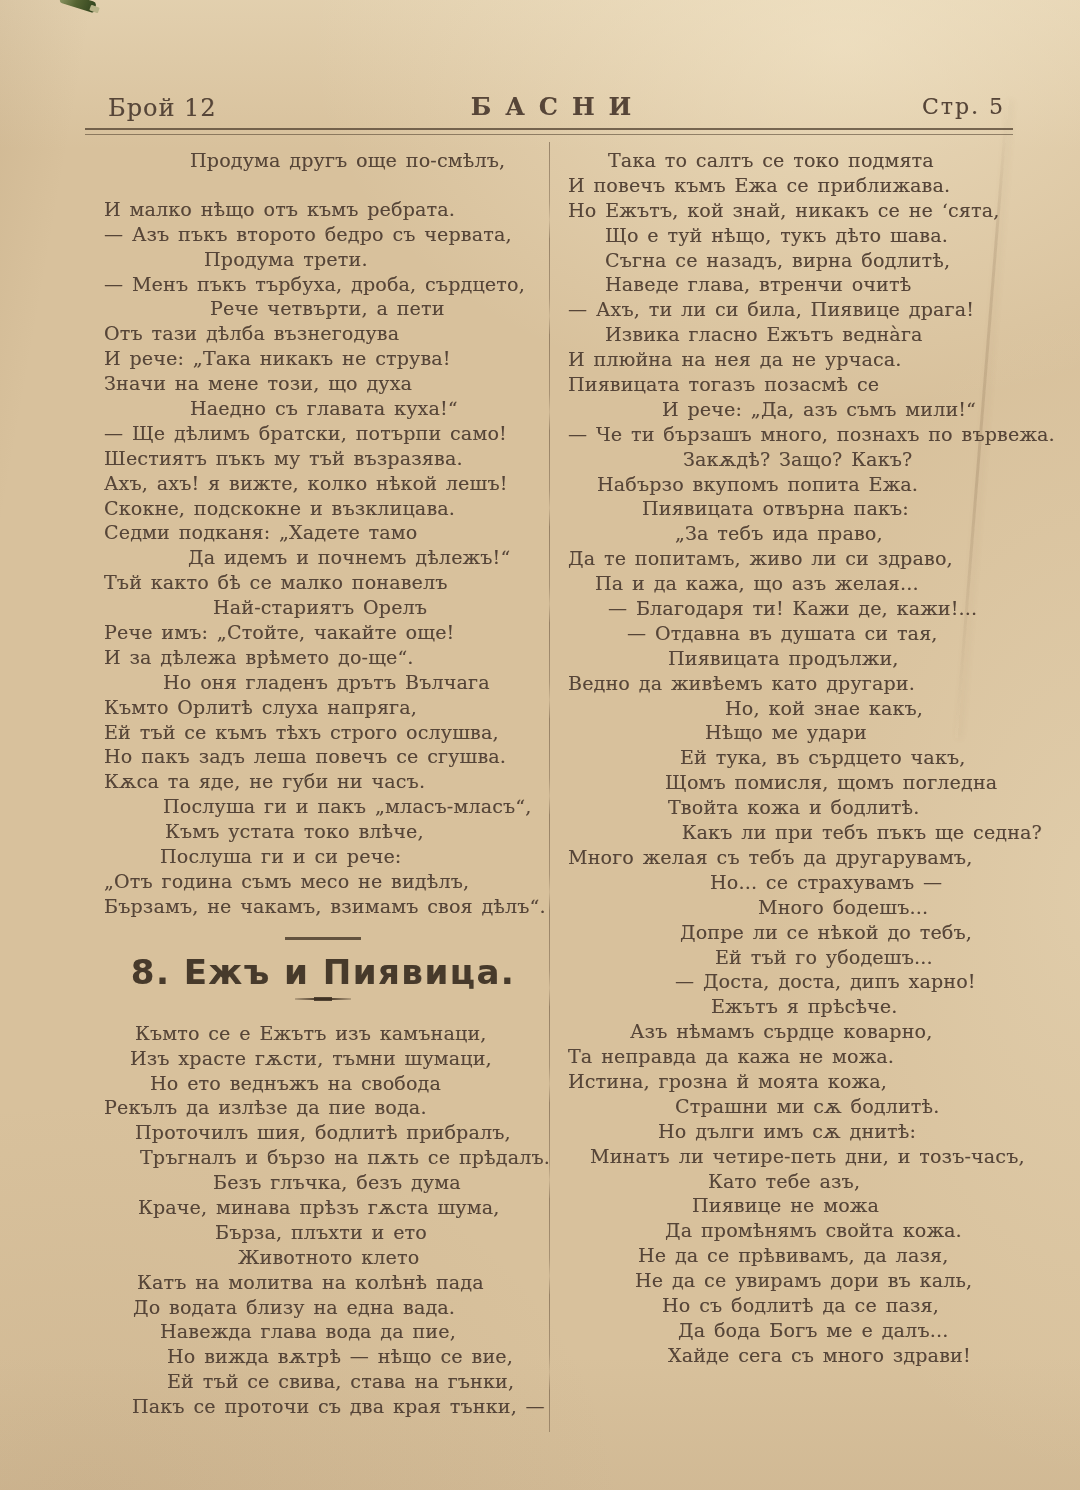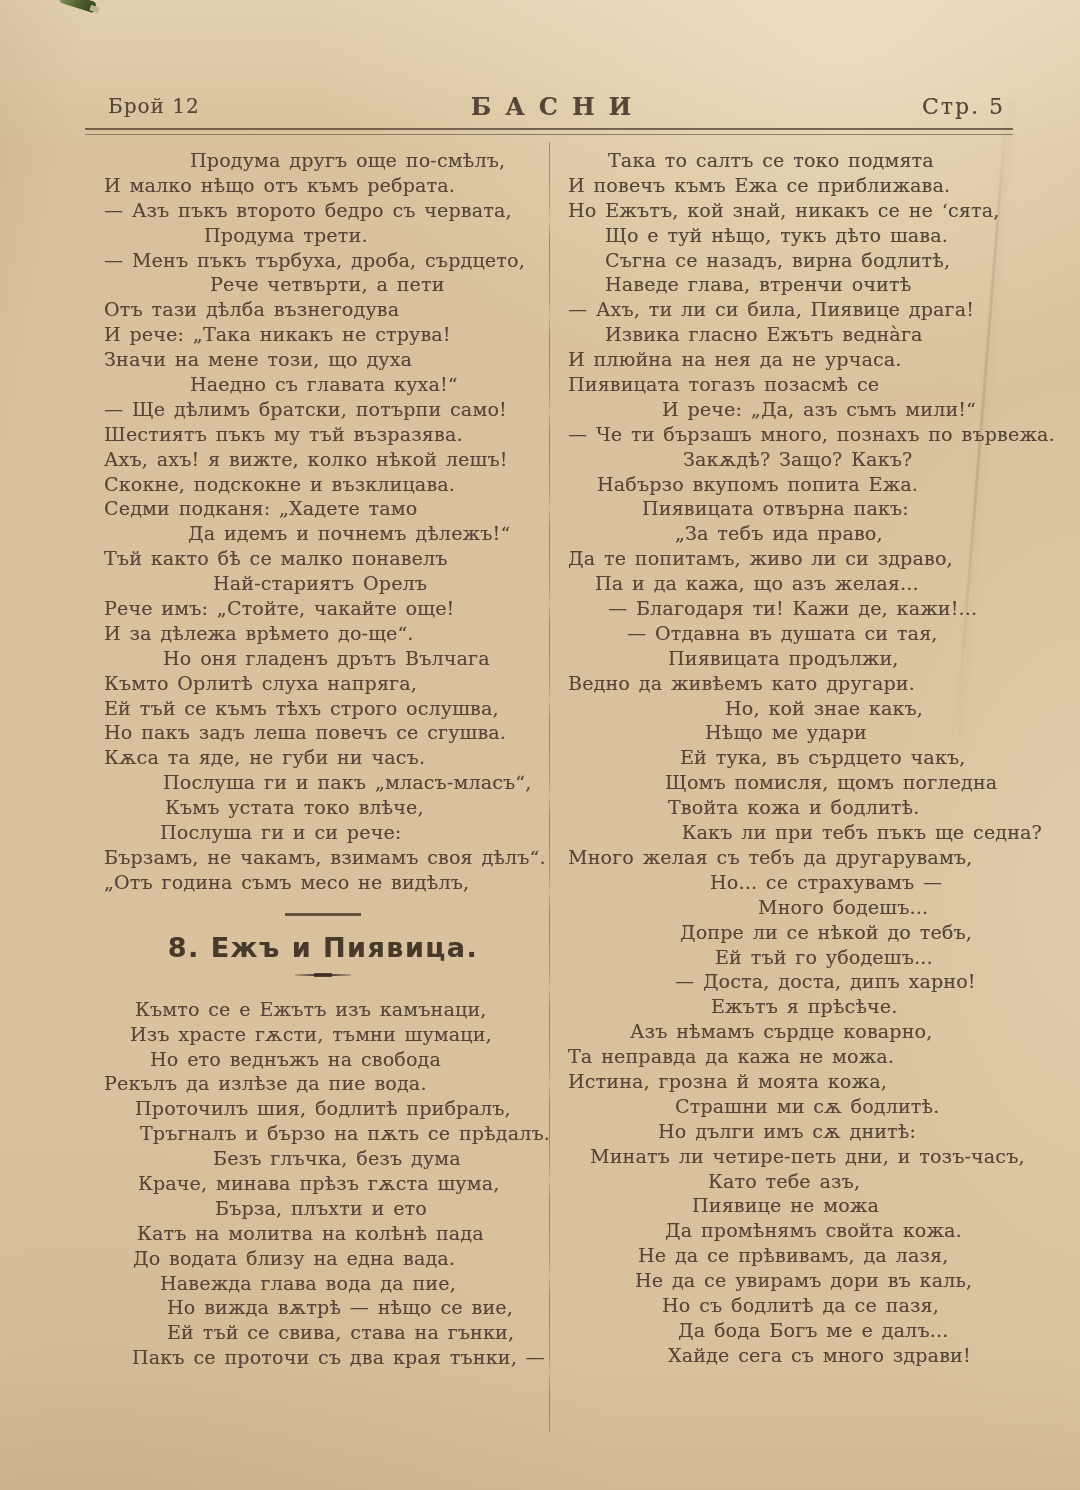--- a/index.html
+++ b/index.html
@@ -11,42 +11,42 @@
       radial-gradient(ellipse 900px 700px at 8% 102%, rgba(150,118,82,0.12), rgba(150,118,82,0) 60%),
       radial-gradient(ellipse 500px 900px at 101% 60%, rgba(238,224,194,0.35), rgba(238,224,194,0) 65%),
       linear-gradient(100deg, rgba(138,108,74,0.10) 0%, rgba(138,108,74,0) 7%),
       linear-gradient(180deg, rgba(236,222,192,0.50) 0%, rgba(236,222,192,0) 10%),
       linear-gradient(0deg, rgba(148,118,82,0.10) 0%, rgba(148,118,82,0) 9%);
     font-family:"DejaVu Serif", serif;
     color:#564538;
   }
   .ink{color:#564538;text-shadow:0.3px 0.3px 0.6px rgba(86,69,55,0.35);}
   
-  .issue-label{position:absolute;left:108px;top:94px;font-size:20px;letter-spacing:1px;}
+  .issue-label{position:absolute;left:108px;top:94px;font-size:24px;letter-spacing:1px;}
   .masthead{position:absolute;left:558px;top:92px;transform:translateX(-50%);
     font-size:24px;font-weight:bold;letter-spacing:14px;white-space:nowrap;}
   .page-label{position:absolute;left:922px;top:94px;font-size:22px;letter-spacing:2px;white-space:nowrap;}
   .header-rule{position:absolute;left:85px;top:128px;width:928px;height:4px;
     border-top:2px solid rgba(76,60,44,0.72);
     border-bottom:1px solid rgba(76,60,44,0.55);}
   
   .col{position:absolute;top:148px;}
   .col-left{left:104px;width:438px;}
   .col-right{left:568px;width:474px;}
   .verse-line{font-size:19px;line-height:24.9px;height:24.9px;white-space:nowrap;
     letter-spacing:0.2px;word-spacing:2.5px;
     text-shadow:0.3px 0.3px 0.6px rgba(86,69,55,0.35);}
   .column-rule{position:absolute;left:549px;top:142px;width:1px;height:1290px;
     background:repeating-linear-gradient(to bottom,
       rgba(96,76,56,0.55) 0px, rgba(96,76,56,0.40) 60px,
       rgba(96,76,56,0.10) 78px, rgba(96,76,56,0.50) 96px);}
   
   .section-rule{width:76px;height:3px;margin:18px auto 0 auto;background:rgba(70,55,40,0.80);}
   .fable-heading{margin:16px 0 0 0;text-align:center;
-    font-family:"DejaVu Sans", sans-serif;font-weight:bold;font-size:27px;line-height:32px;
+    font-family:"DejaVu Sans", sans-serif;font-weight:bold;font-size:34px;line-height:32px;
     letter-spacing:1.5px;color:#473a2b;text-shadow:0.3px 0.3px 0.6px rgba(71,58,43,0.3);}
   .title-dash{width:56px;height:2px;margin:10px auto 0 auto;
     background:linear-gradient(90deg, rgba(70,55,40,0.25), rgba(70,55,40,0.9) 35% 65%, rgba(70,55,40,0.25));}
   .title-dash-core{width:18px;height:4px;margin:-3px auto 0 auto;background:rgba(60,47,34,0.85);}
   .fable-body{margin-top:20px;}
   
   .leaf-mark{position:absolute;left:60px;top:-3px;width:36px;height:11px;
     background:linear-gradient(95deg,#8a9361,#556432 45%,#31431d);
     transform:rotate(17deg);border-radius:2px 4px 2px 3px;}
   .leaf-mark-tip{position:absolute;left:90px;top:6px;width:9px;height:6px;
@@ -67,21 +67,21 @@
 <div class="issue-label ink">Брой 12</div>
 <div class="masthead ink">БАСНИ</div>
 <div class="page-label ink">Стр. 5</div>
 <div class="header-rule"></div>
 
 <div class="column-rule"></div>
 
 <div class="col col-left">
   <div>
       <div class="verse-line" style="padding-left: 86px;">Продума другъ още по-смѣлъ,</div>
-      <div class="verse-line" style="padding-left: 0px;">И малко нѣщо отъ къмъ ребрата.</div>
+      <div class="verse-line" style="padding-left: 0px; margin-top: 24px;">И малко нѣщо отъ къмъ ребрата.</div>
       <div class="verse-line" style="padding-left: 0px;">— Азъ пъкъ второто бедро съ червата,</div>
       <div class="verse-line" style="padding-left: 100px;">Продума трети.</div>
       <div class="verse-line" style="padding-left: 0px;">— Менъ пъкъ търбуха, дроба, сърдцето,</div>
       <div class="verse-line" style="padding-left: 106px;">Рече четвърти, а пети</div>
       <div class="verse-line" style="padding-left: 0px;">Отъ тази дѣлба възнегодува</div>
       <div class="verse-line" style="padding-left: 0px;">И рече: „Така никакъ не струва!</div>
       <div class="verse-line" style="padding-left: 0px;">Значи на мене този, що духа</div>
       <div class="verse-line" style="padding-left: 86px;">Наедно съ главата куха!“</div>
       <div class="verse-line" style="padding-left: 0px;">— Ще дѣлимъ братски, потърпи само!</div>
       <div class="verse-line" style="padding-left: 0px;">Шестиятъ пъкъ му тъй възразява.</div>
@@ -94,37 +94,38 @@
       <div class="verse-line" style="padding-left: 0px;">Рече имъ: „Стойте, чакайте още!</div>
       <div class="verse-line" style="padding-left: 0px;">И за дѣлежа врѣмето до-ще“.</div>
       <div class="verse-line" style="padding-left: 59px;">Но оня гладенъ дрътъ Вълчага</div>
       <div class="verse-line" style="padding-left: 0px;">Къмто Орлитѣ слуха напряга,</div>
       <div class="verse-line" style="padding-left: 0px;">Ей тъй се къмъ тѣхъ строго ослушва,</div>
       <div class="verse-line" style="padding-left: 0px;">Но пакъ задъ леша повечъ се сгушва.</div>
       <div class="verse-line" style="padding-left: 0px;">Кѫса та яде, не губи ни часъ.</div>
       <div class="verse-line" style="padding-left: 59px;">Послуша ги и пакъ „мласъ-мласъ“,</div>
       <div class="verse-line" style="padding-left: 61px;">Къмъ устата токо влѣче,</div>
       <div class="verse-line" style="padding-left: 56px;">Послуша ги и си рече:</div>
+      <div class="verse-line" style="padding-left: 0px;">„Отъ година съмъ месо не видѣлъ,</div>
       <div class="verse-line" style="padding-left: 0px;">Бързамъ, не чакамъ, взимамъ своя дѣлъ“.</div>
-      <div class="verse-line" style="padding-left: 0px;">„Отъ година съмъ месо не видѣлъ,</div>
     </div>
   <div class="section-rule"></div>
   <h2 class="fable-heading">8. Ежъ и Пиявица.</h2>
   <div class="title-dash"></div>
   <div class="title-dash-core"></div>
   <div class="fable-body">
       <div class="verse-line" style="padding-left: 31px;">Къмто се е Ежътъ изъ камънаци,</div>
       <div class="verse-line" style="padding-left: 26px;">Изъ храсте гѫсти, тъмни шумаци,</div>
       <div class="verse-line" style="padding-left: 46px;">Но ето веднъжъ на свобода</div>
       <div class="verse-line" style="padding-left: 0px;">Рекълъ да излѣзе да пие вода.</div>
       <div class="verse-line" style="padding-left: 31px;">Проточилъ шия, бодлитѣ прибралъ,</div>
       <div class="verse-line" style="padding-left: 36px;">Тръгналъ и бързо на пѫть се прѣдалъ.</div>
       <div class="verse-line" style="padding-left: 109px;">Безъ глъчка, безъ дума</div>
       <div class="verse-line" style="padding-left: 34px;">Краче, минава прѣзъ гѫста шума,</div>
       <div class="verse-line" style="padding-left: 111px;">Бърза, плъхти и ето</div>
+      <div class="verse-line" style="padding-left: 134px;">Животното клето</div>
       <div class="verse-line" style="padding-left: 33px;">Катъ на молитва на колѣнѣ пада</div>
       <div class="verse-line" style="padding-left: 29px;">До водата близу на една вада.</div>
       <div class="verse-line" style="padding-left: 56px;">Навежда глава вода да пие,</div>
       <div class="verse-line" style="padding-left: 63px;">Но вижда вѫтрѣ — нѣщо се вие,</div>
       <div class="verse-line" style="padding-left: 63px;">Ей тъй се свива, става на гънки,</div>
       <div class="verse-line" style="padding-left: 28px;">Пакъ се проточи съ два края тънки, —</div>
     </div>
 </div>
 
 <div class="col col-right">

